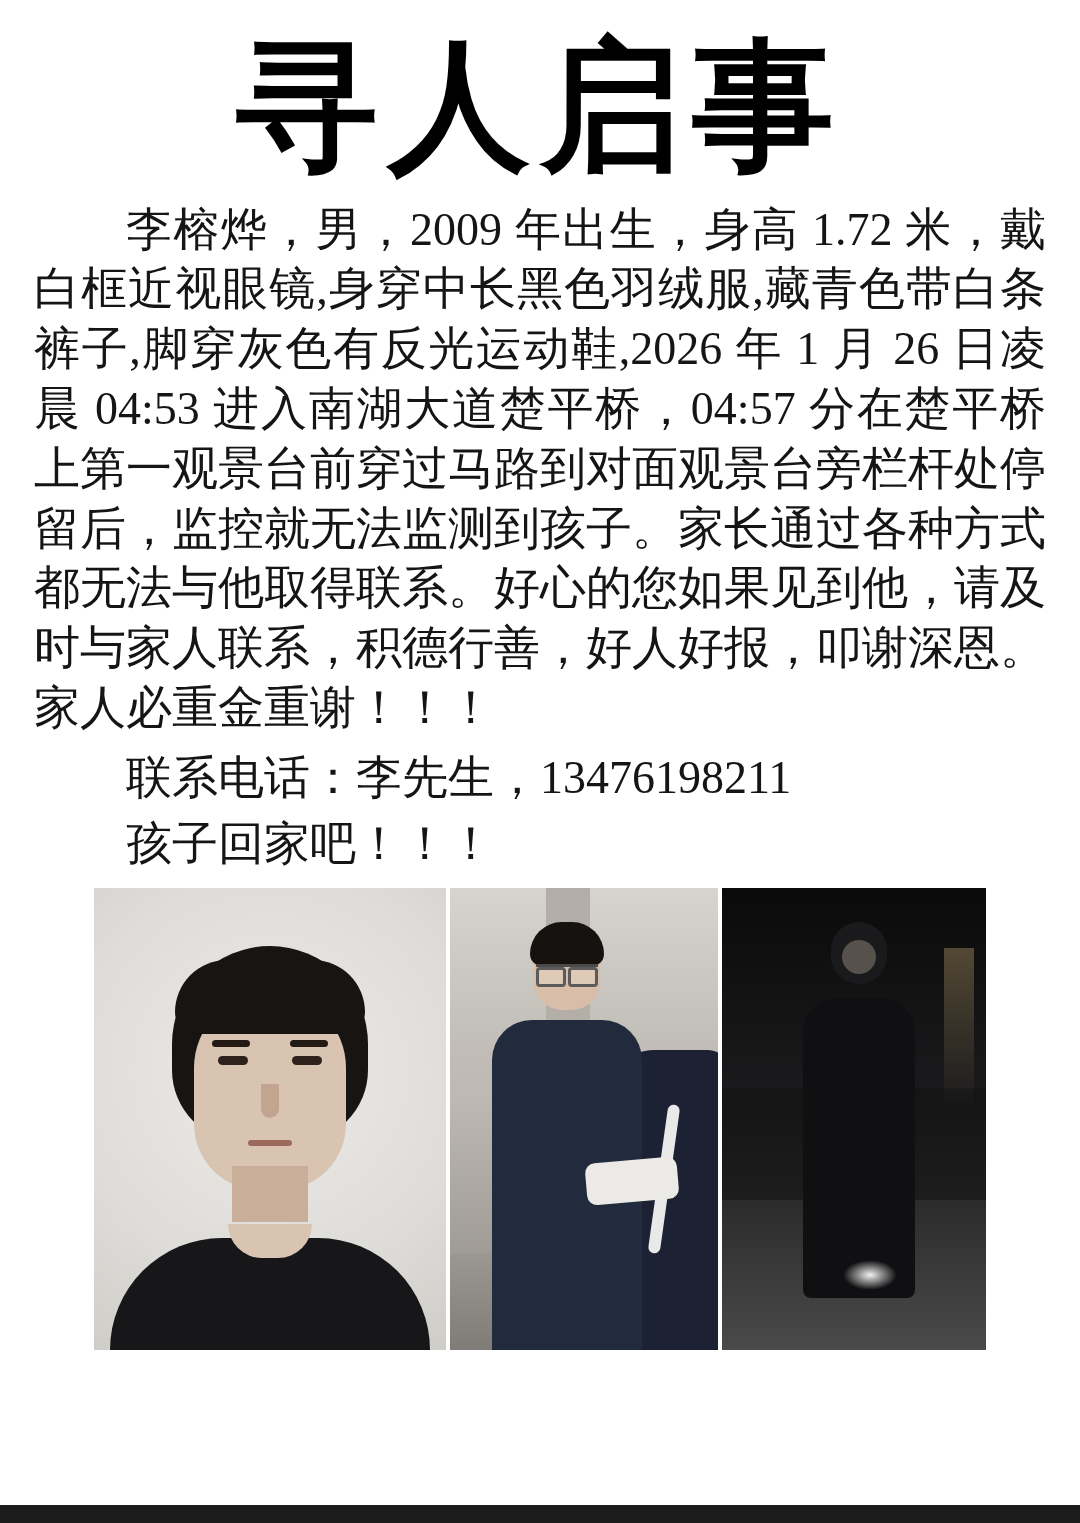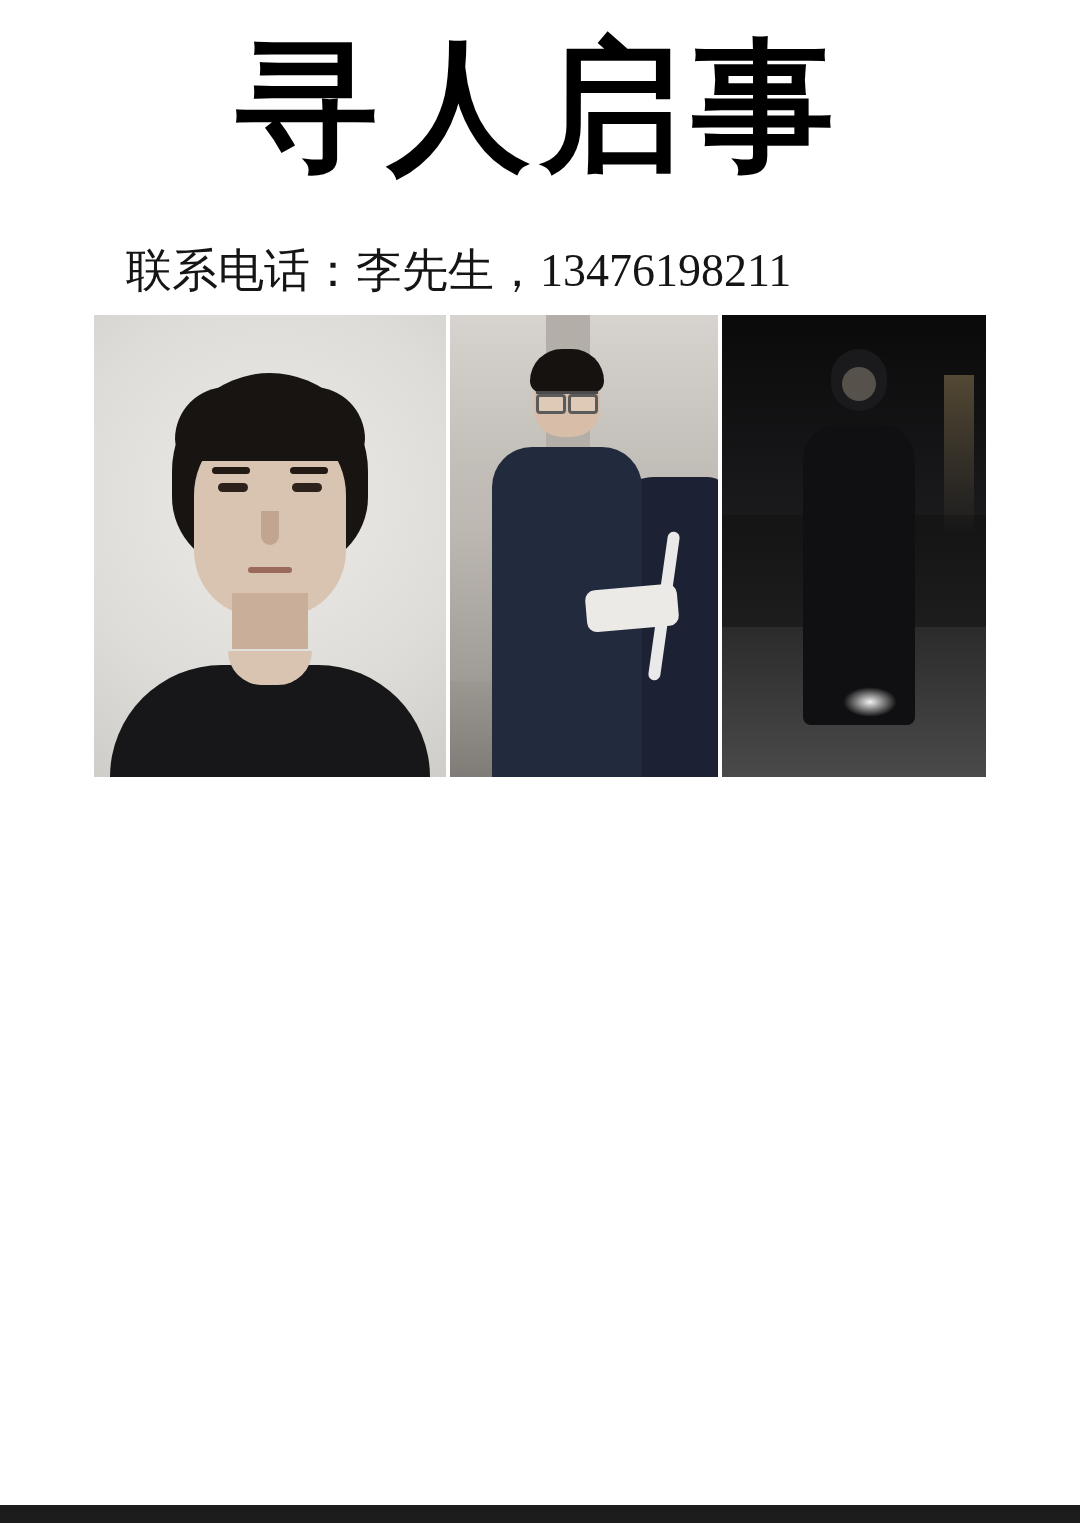--- a/index.html
+++ b/index.html
@@ -47,21 +47,20 @@
     text-indent: 2em;
   }
   .contacts {
     padding: 10px 34px 0 34px;
     font-size: 46px;
     line-height: 1.32;
     color: #151515;
   }
   .contact-line-1 {
     text-indent: 2em;
-    margin-top: 37px;
   }
   .contact-line-2 {
     padding-left: 8.2em;
   }
   .plea {
     padding: 6px 34px 0 34px;
     font-size: 46px;
     line-height: 1.30;
     color: #151515;
     text-indent: 2em;
@@ -303,25 +302,29 @@
     background: #1c1c1c;
   }
 </style>
 </head>
 <body>
 
 <div class="poster">
 
   <h1 class="title">寻人启事</h1>
 
+  <div class="body-text">
+    <p>李榕烨，男，2009 年出生，身高 1.72 米，戴白框近视眼镜,身穿中长黑色羽绒服,藏青色带白条裤子,脚穿灰色有反光运动鞋,2026 年 1 月 26 日凌晨 04:53 进入南湖大道楚平桥，04:57 分在楚平桥上第一观景台前穿过马路到对面观景台旁栏杆处停留后，监控就无法监测到孩子。家长通过各种方式都无法与他取得联系。好心的您如果见到他，请及时与家人联系，积德行善，好人好报，叩谢深恩。家人必重金重谢！！！</p>
+  </div>
 
   <div class="contacts">
     <div class="contact-line-1">联系电话：李先生，13476198211</div>
   </div>
 
+  <div class="plea">孩子回家吧！！！</div>
 
   <div class="photos">
 
     <div class="photo photo-1">
       <div class="p1-bg"></div>
       <div class="p1-hair"></div>
       <div class="p1-face"></div>
       <div class="p1-fringe"></div>
       <div class="p1-brow l"></div>
       <div class="p1-brow r"></div>

